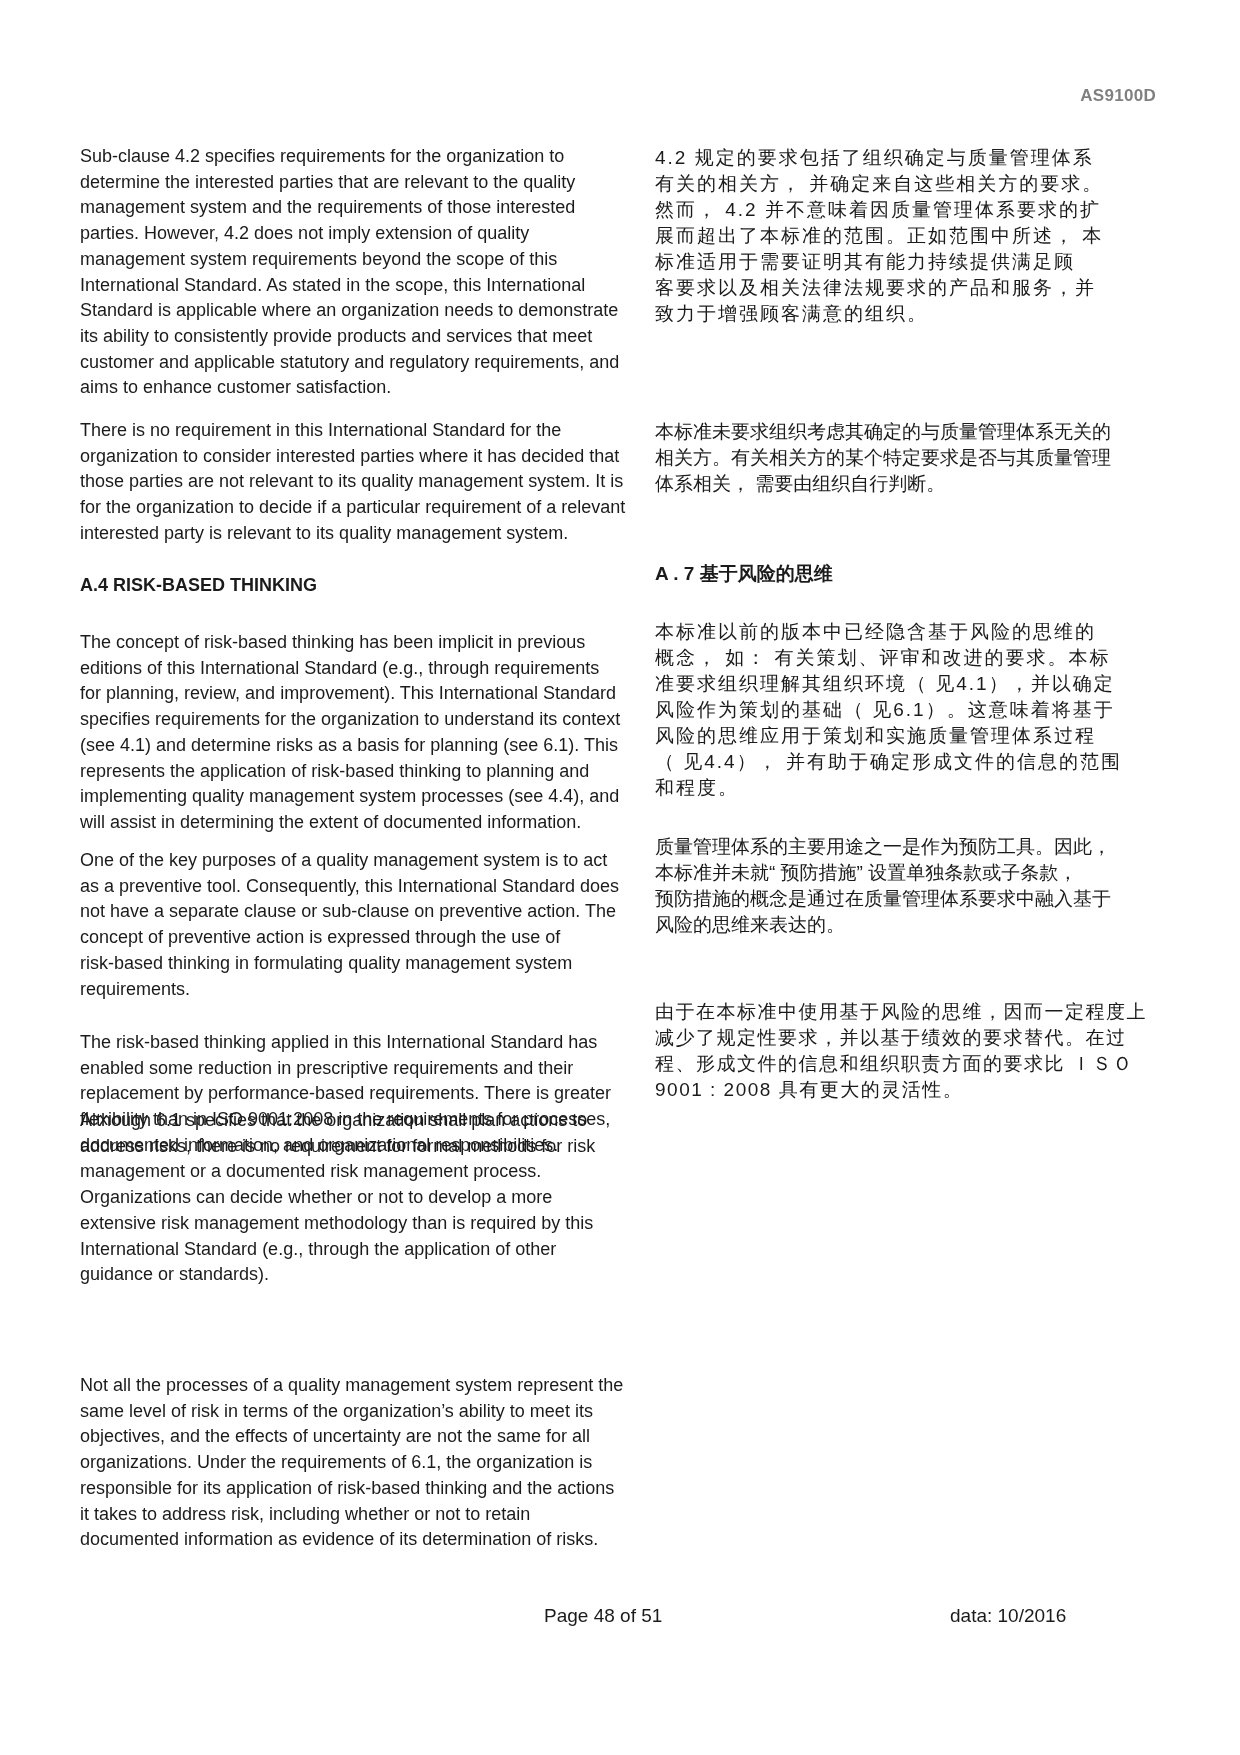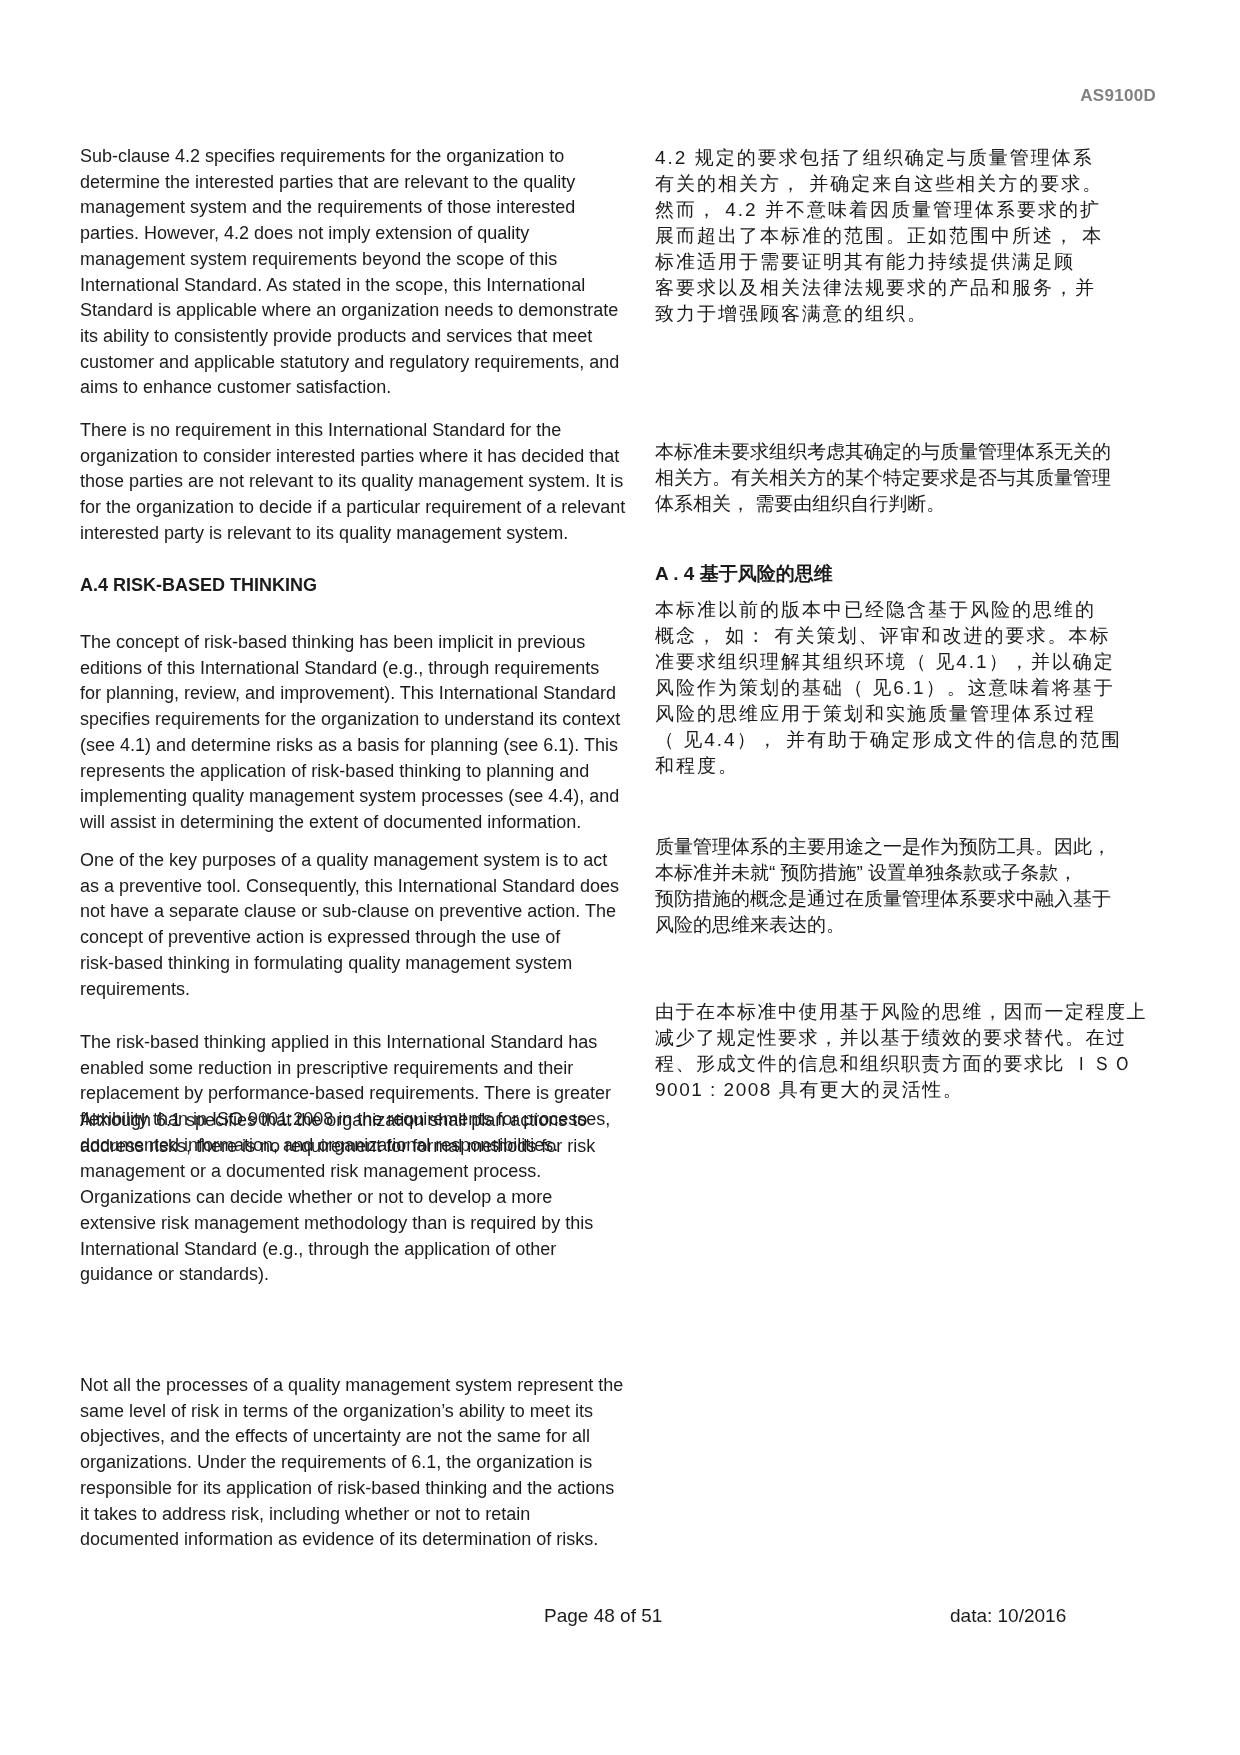--- a/index.html
+++ b/index.html
@@ -125,27 +125,27 @@
 documented information as evidence of its determination of risks.</div>
 
   <div class="p zh ls2" style="top:145px">4.2 规定的要求包括了组织确定与质量管理体系
 有关的相关方， 并确定来自这些相关方的要求。
 然而， 4.2 并不意味着因质量管理体系要求的扩
 展而超出了本标准的范围。正如范围中所述， 本
 标准适用于需要证明其有能力持续提供满足顾
 客要求以及相关法律法规要求的产品和服务，并
 致力于增强顾客满意的组织。</div>
 
-  <div class="p zh" style="top:439px">本标准未要求组织考虑其确定的与质量管理体系无关的
+  <div class="p zh" style="top:419px">本标准未要求组织考虑其确定的与质量管理体系无关的
 相关方。有关相关方的某个特定要求是否与其质量管理
 体系相关， 需要由组织自行判断。</div>
 
-  <div class="p zh heading" style="top:561px">A . 4 基于风险的思维</div>
+  <div class="p zh heading" style="top:561px">A . 7 基于风险的思维</div>
 
-  <div class="p zh ls2" style="top:597px">本标准以前的版本中已经隐含基于风险的思维的
+  <div class="p zh ls2" style="top:619px">本标准以前的版本中已经隐含基于风险的思维的
 概念， 如： 有关策划、评审和改进的要求。本标
 准要求组织理解其组织环境（ 见4.1），并以确定
 风险作为策划的基础（ 见6.1）。这意味着将基于
 风险的思维应用于策划和实施质量管理体系过程
 （ 见4.4）， 并有助于确定形成文件的信息的范围
 和程度。</div>
 
   <div class="p zh" style="top:834px">质量管理体系的主要用途之一是作为预防工具。因此，
 本标准并未就“ 预防措施” 设置单独条款或子条款，
 预防措施的概念是通过在质量管理体系要求中融入基于

